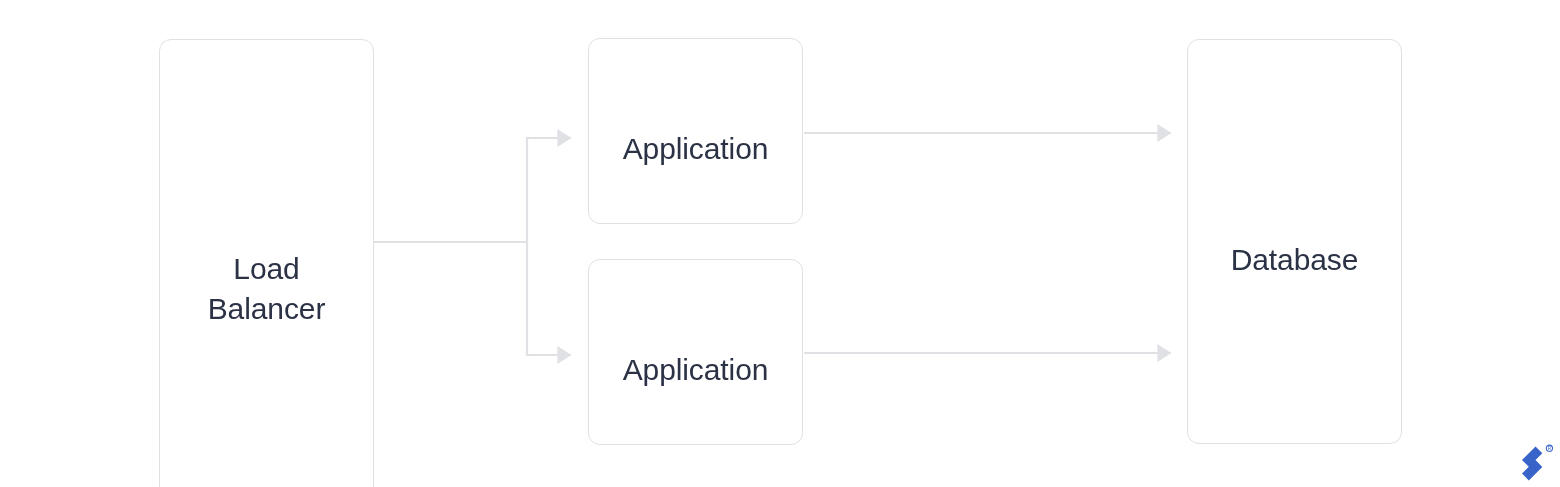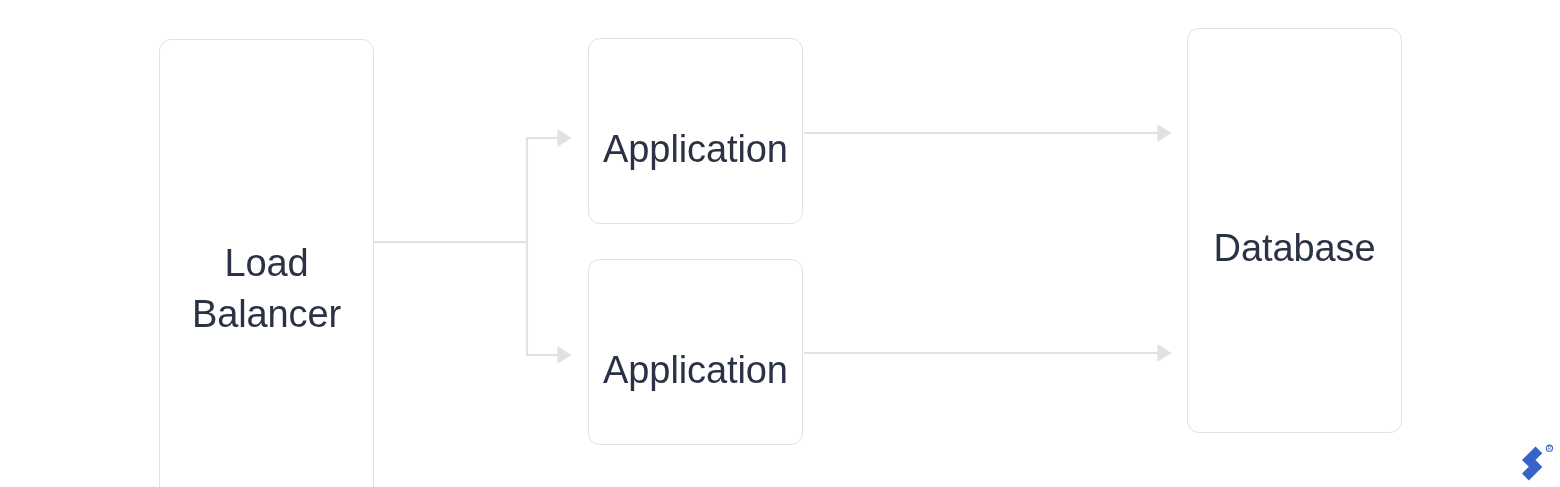--- a/index.html
+++ b/index.html
@@ -32,21 +32,21 @@
     background: #ffffff;
     border: 1.6px solid #dfe1e5;
     border-radius: 12px;
     display: flex;
     align-items: center;
     justify-content: center;
   }
   .node-label {
     color: #2b3245;
     font-family: "Liberation Sans", sans-serif;
-    font-size: 38px;
+    font-size: 30px;
     font-weight: 500;
     line-height: 1.33;
     letter-spacing: -0.1px;
     text-align: center;
     white-space: pre-line;
     user-select: none;
     margin-top: 36px;
   }
   #node-load-balancer {
     left: 159px;
@@ -61,21 +61,21 @@
     height: 186px;
   }
   #node-application-2 {
     left: 588px;
     top: 259px;
     width: 215px;
     height: 186px;
   }
   #node-database {
     left: 1187px;
-    top: 28px;
+    top: 39px;
     width: 215px;
     height: 405px;
   }
   #brand-logo {
     position: absolute;
     left: 1512px;
     top: 440px;
     width: 44px;
     height: 44px;
   }

